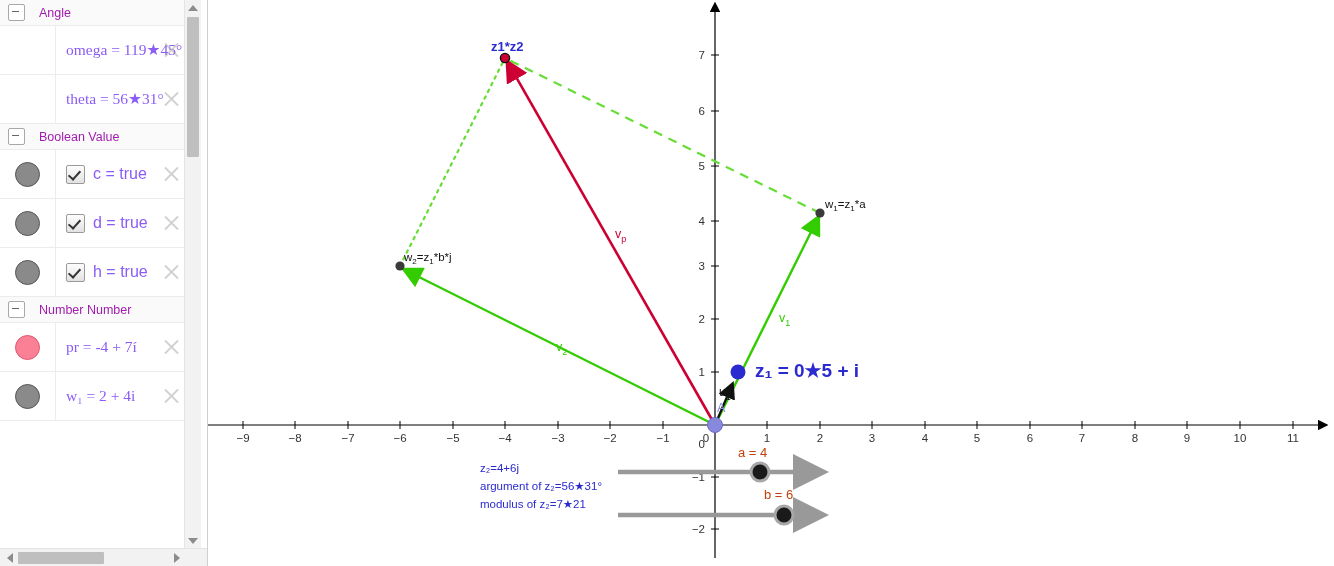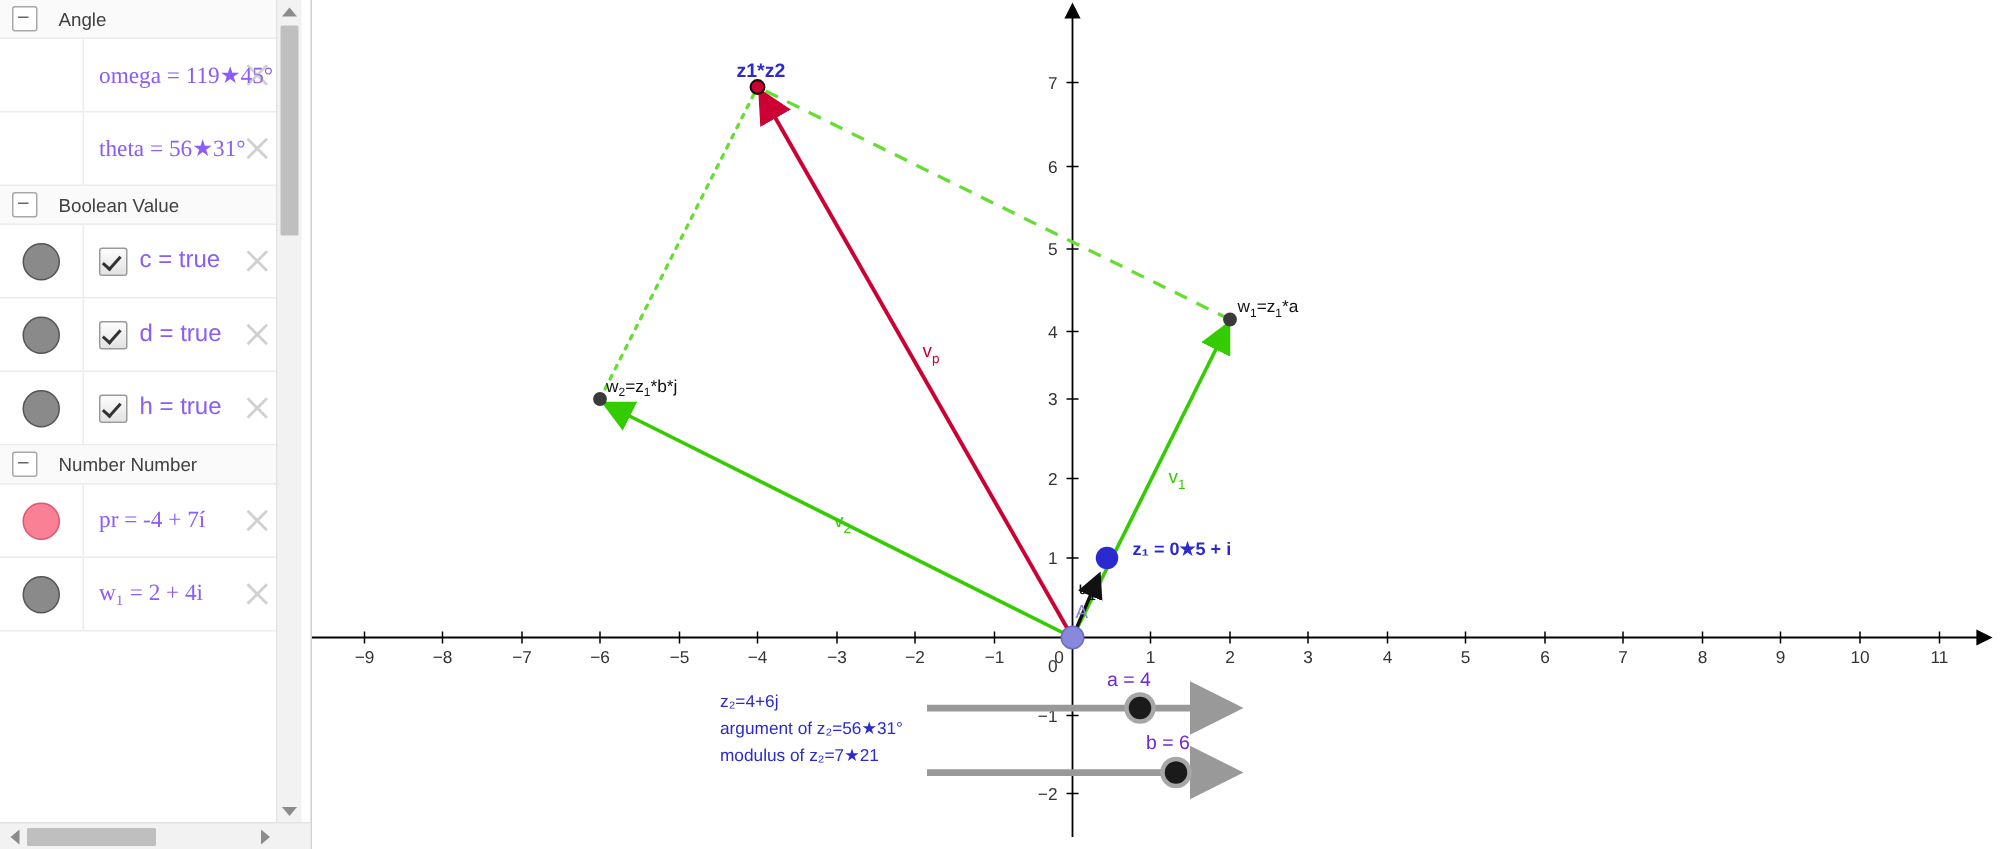--- a/index.html
+++ b/index.html
@@ -55,21 +55,21 @@
   .group-toggle::after {
     content: "";
     position: absolute;
     left: 3px; top: 6px;
     width: 7px; height: 1px;
     background: #666;
   }
   .group-title {
     margin-left: 14px;
     font-size: 12.5px;
-    color: #404040;
+    color: #a21caf;
   }
   .av-row {
     position: relative;
     height: 49px;
     border-bottom: 1px solid #ececec;
     display: flex;
     align-items: center;
     box-sizing: border-box;
   }
   .marble-cell {
@@ -203,36 +203,36 @@
   }
   #graphics svg { display: block; }
 
   .cbx-group {
     position: absolute;
   }
 
   .slider-caption {
     position: absolute;
     font-size: 13px;
-    color: #6d28d9;
+    color: #c2410c;
     white-space: nowrap;
   }
 
   .blue-note {
     position: absolute;
     color: #2a2ad0;
     font-size: 11.5px;
     line-height: 15px;
     white-space: nowrap;
   }
 
   .z1-note {
     position: absolute;
     color: #2a2ad0;
-    font-size: 12px;
+    font-size: 19px;
     font-weight: bold;
     white-space: nowrap;
   }
 </style>
 </head>
 <body>
 
 <div id="app">
 
   <div id="sidebar">

